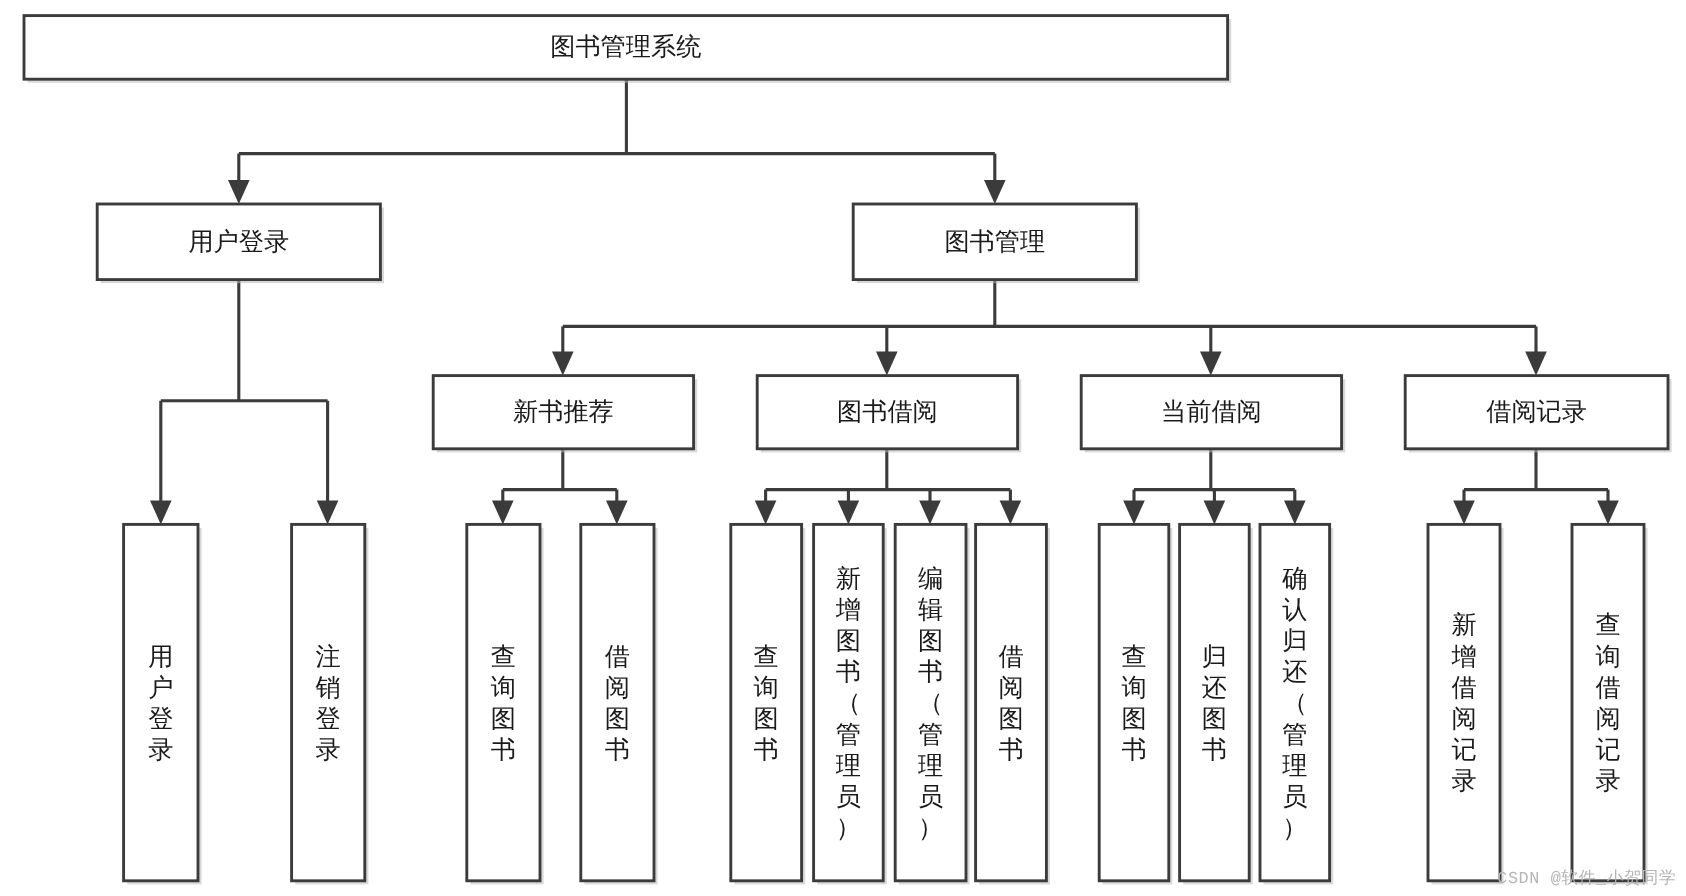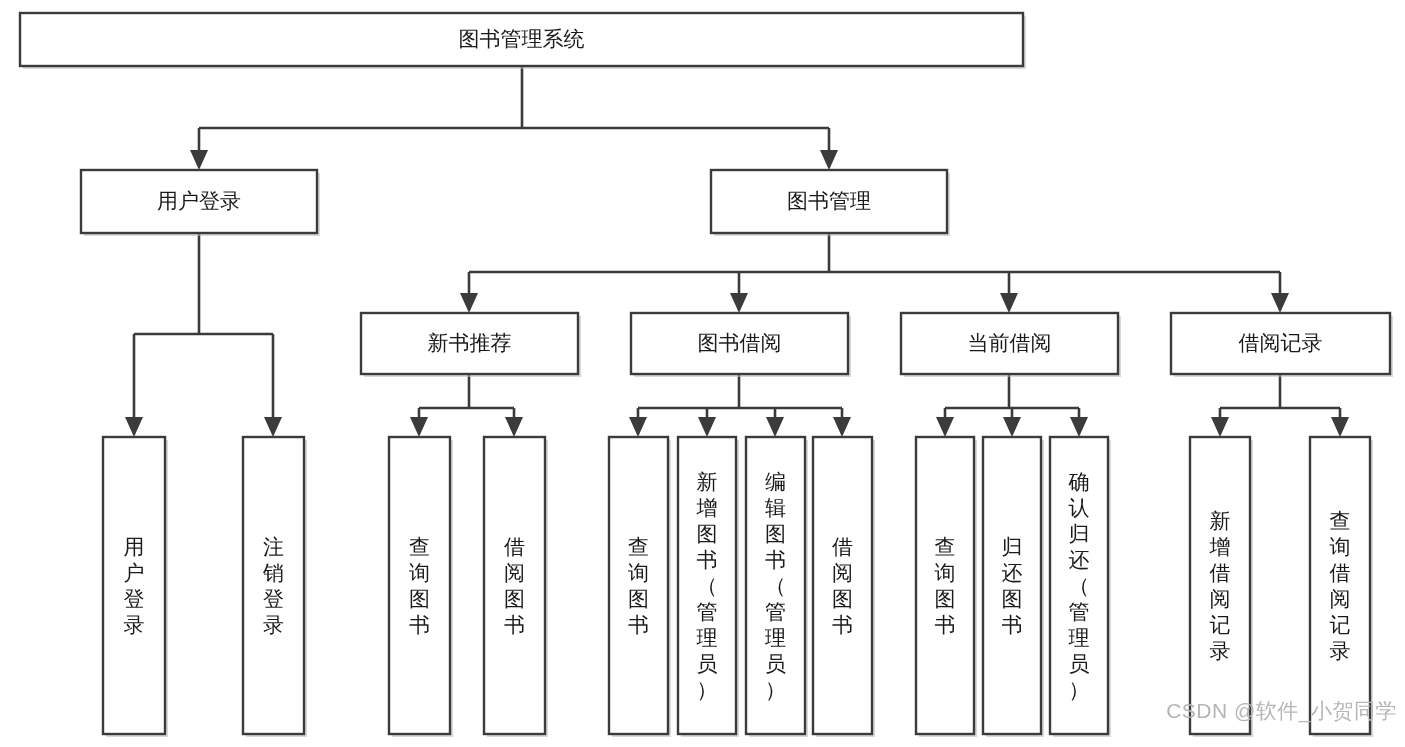--- a/index.html
+++ b/index.html
@@ -56,24 +56,24 @@
   }
   .node-label-v {
     fill: #1a1a1a;
     font-size: 21px;
     font-family: "Liberation Sans", "DejaVu Sans", sans-serif;
     text-anchor: middle;
   }
   .watermark-text {
     position: absolute;
     right: 8px;
-    bottom: 22px;
-    font-size: 21px;
+    bottom: 6px;
+    font-size: 14px;
     color: #b5b5b5;
-    font-family: Liberation Sans, sans-serif;
+    font-family: Liberation Mono, monospace;
     white-space: nowrap;
     letter-spacing: 0.5px;
     user-select: none;
   }
 </style>
 </head>
 <body>
 
 <div id="diagram-root">
   <svg class="diagram-canvas" viewBox="0 0 1405 747" xmlns="http://www.w3.org/2000/svg">

